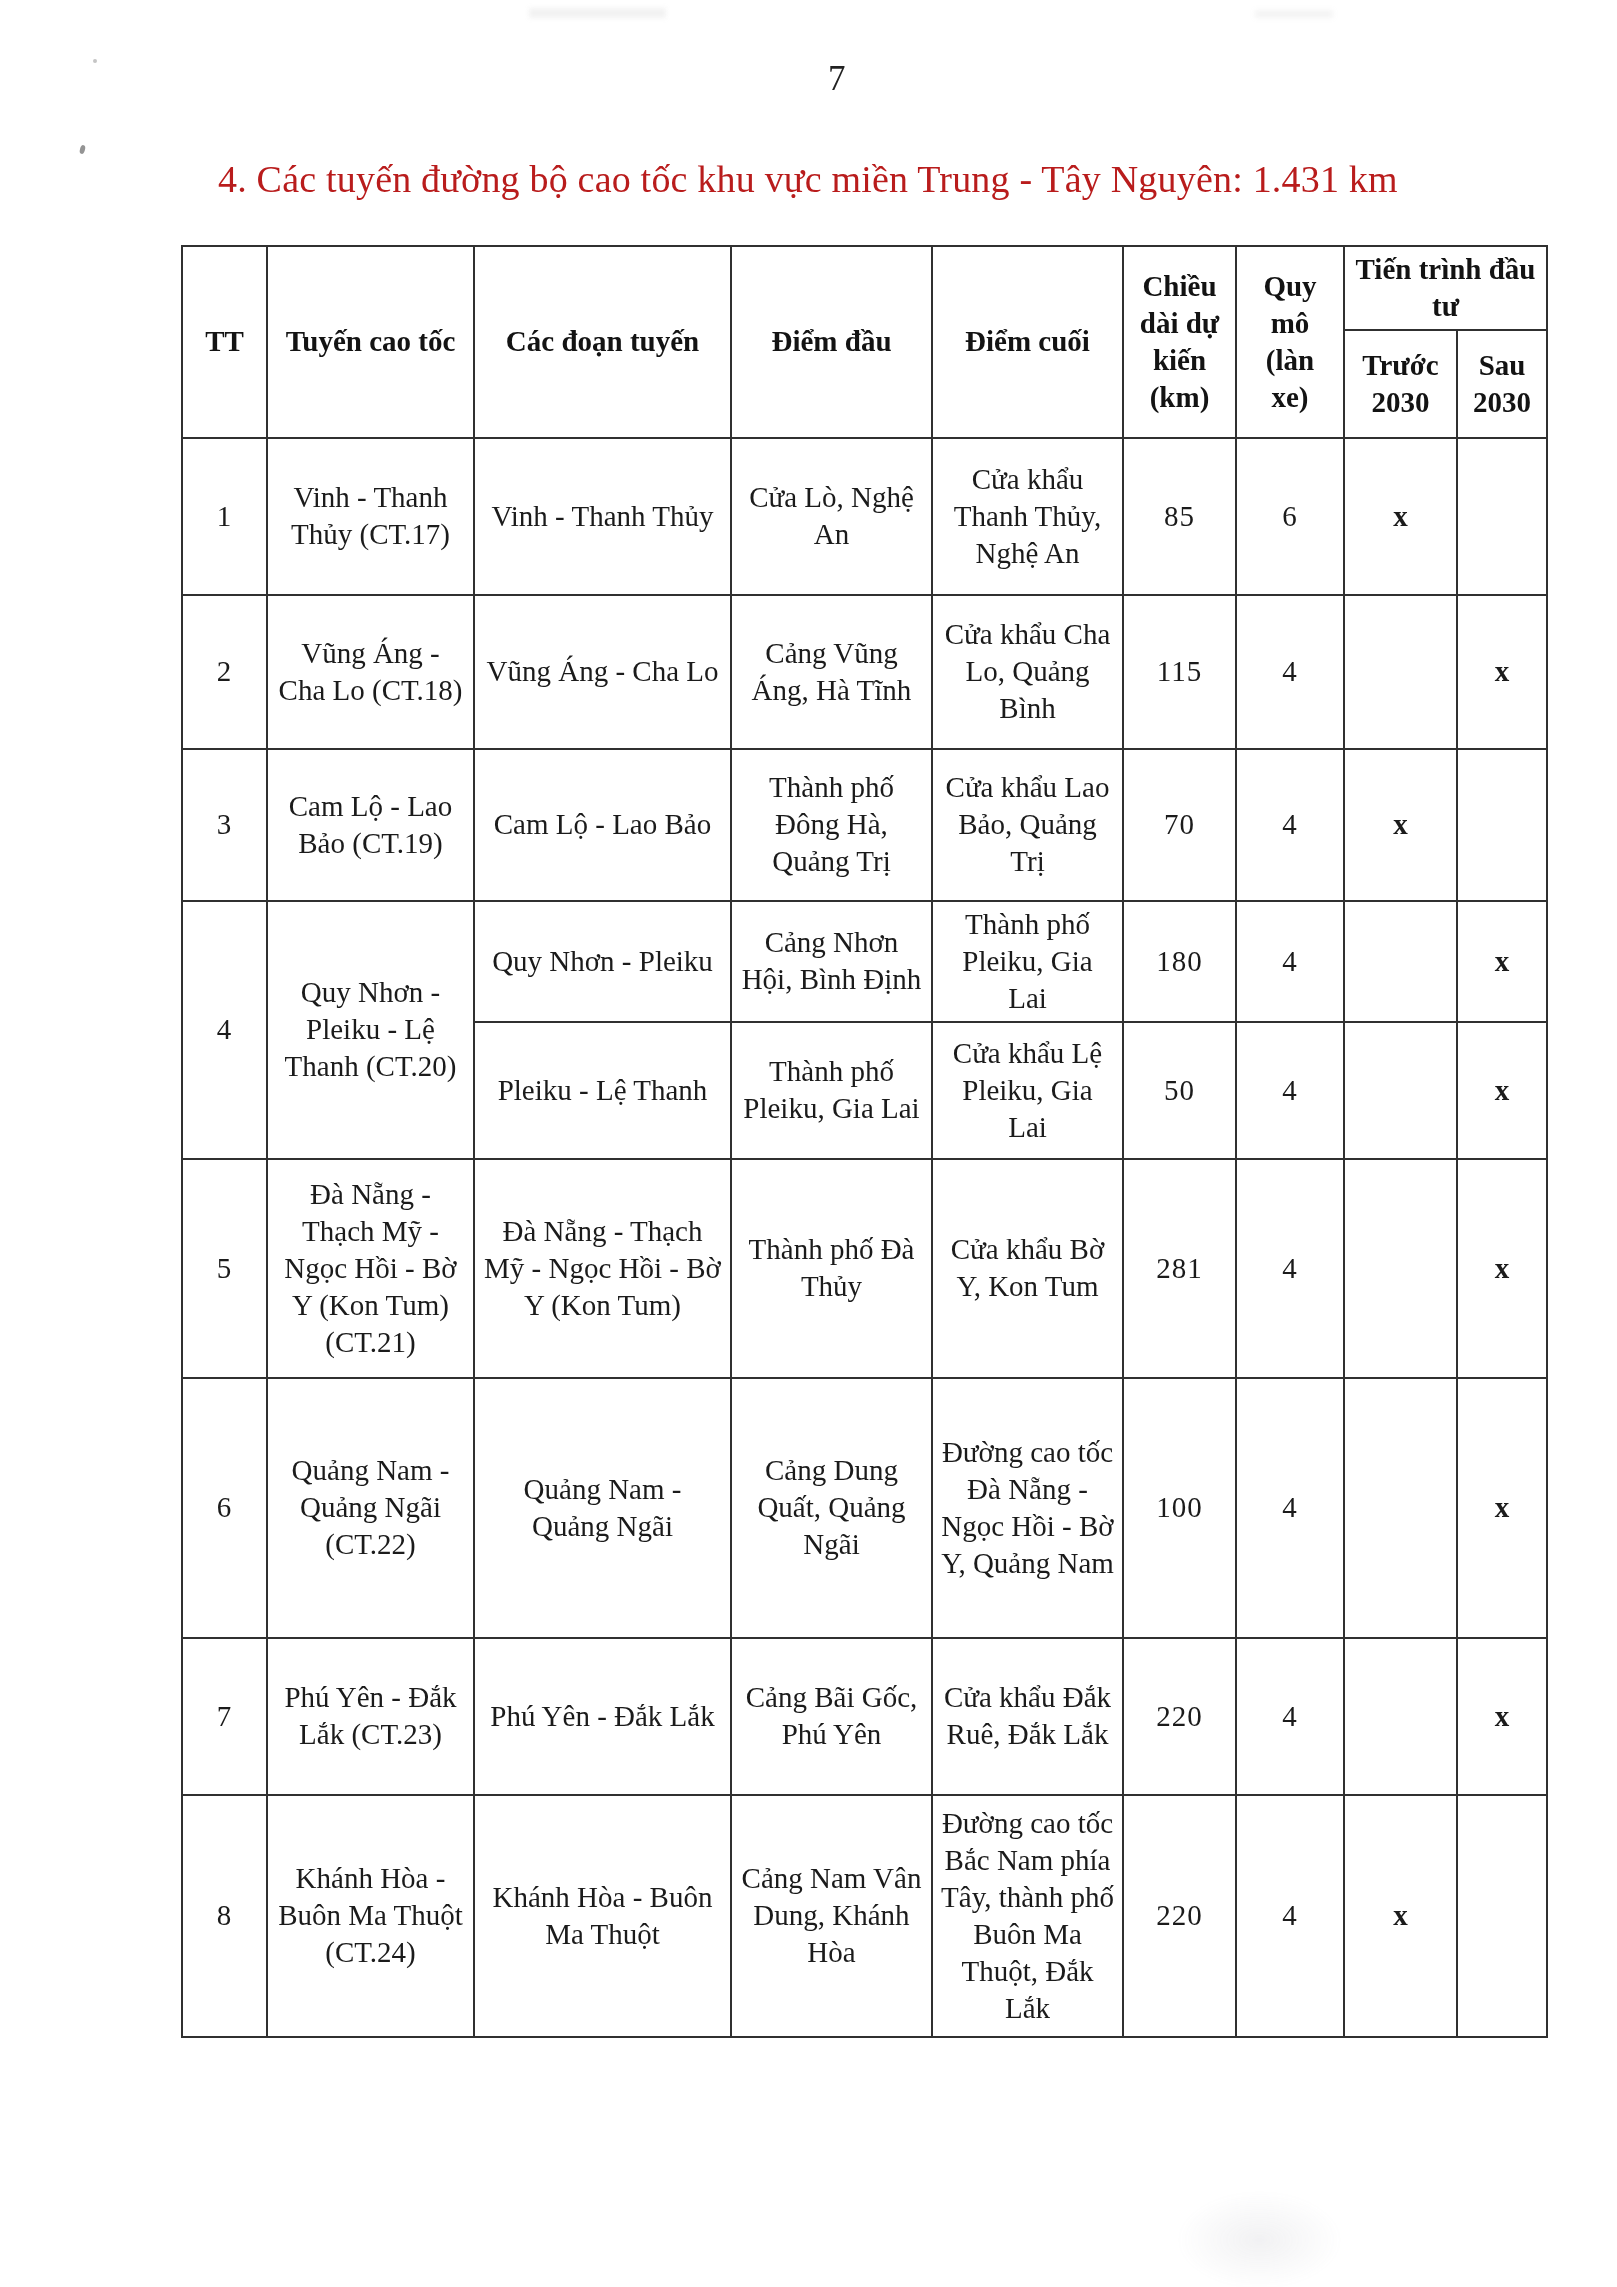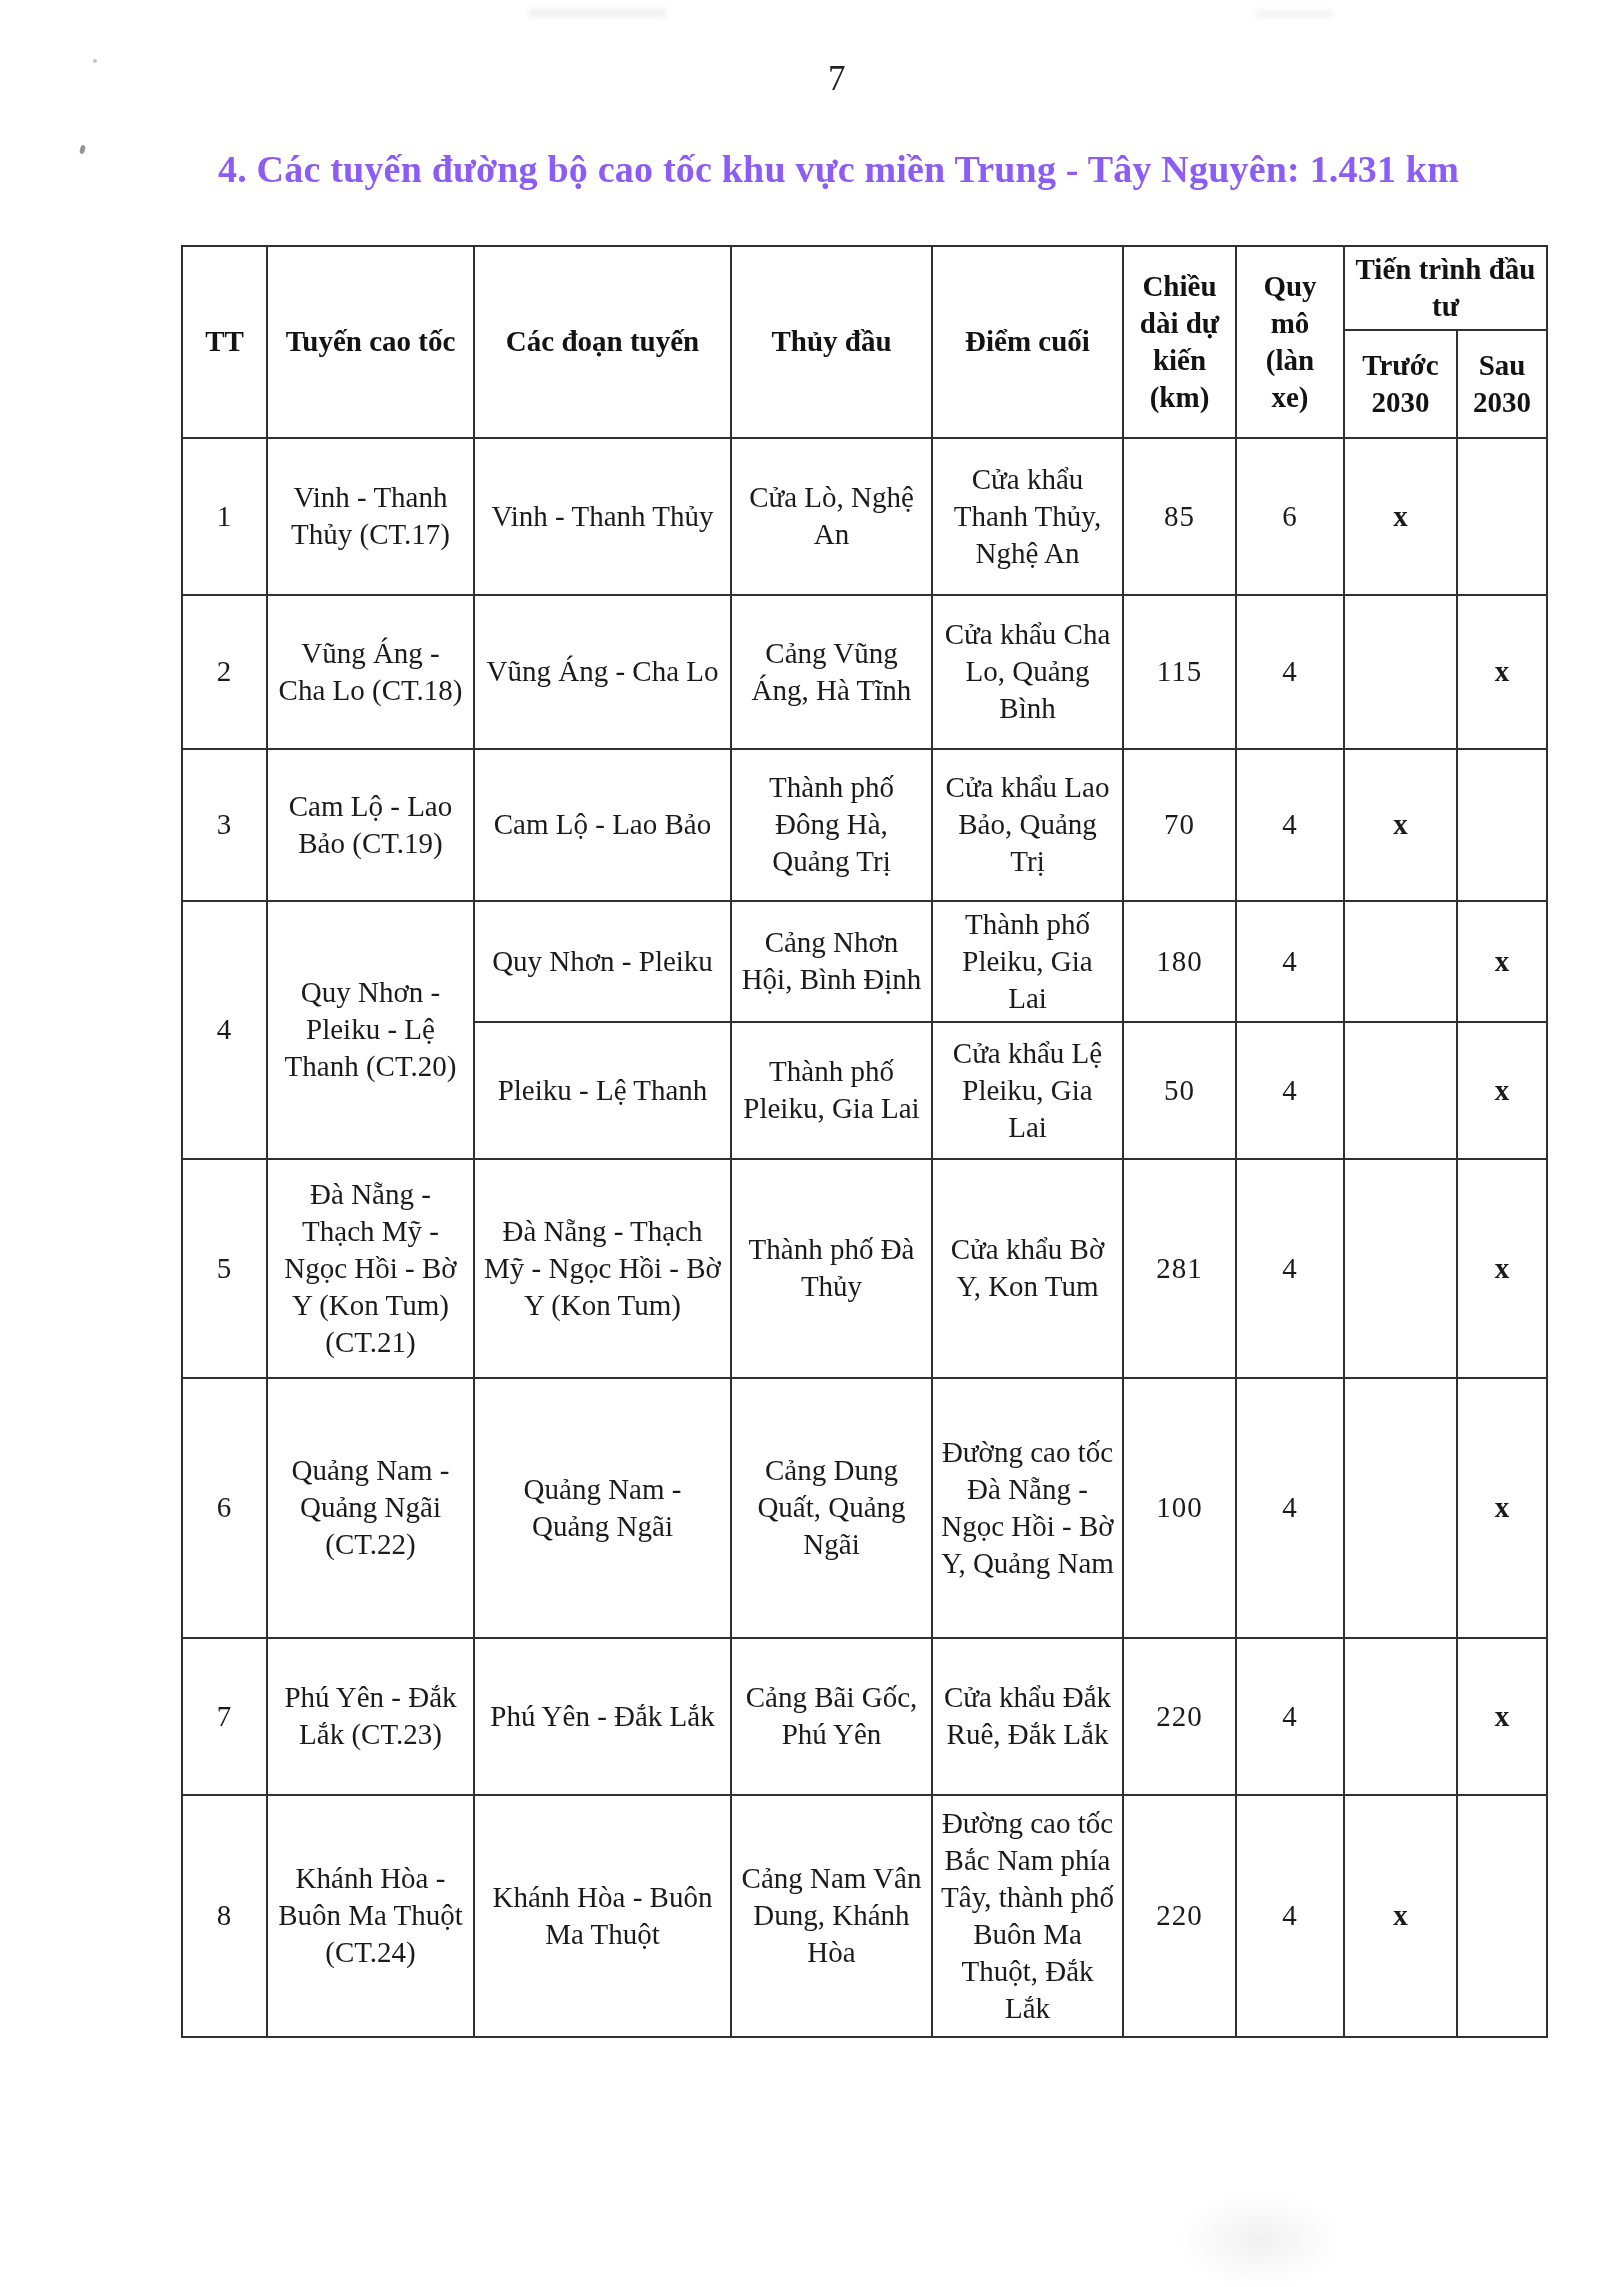--- a/index.html
+++ b/index.html
@@ -19,27 +19,27 @@
   }
   .page-number {
     position: absolute;
     top: 59px;
     left: 828px;
     font-size: 35px;
     color: #222;
   }
   .doc-title {
     position: absolute;
-    top: 147px;
+    top: 157px;
     left: 218px;
     width: 1274px;
     font-size: 38px;
-    font-weight: bold;
+    font-weight: normal;
     letter-spacing: 0.2px;
-    color: #8b5cf6;
+    color: #b91c1c;
     white-space: nowrap;
   }
   table.route-table {
     position: absolute;
     top: 245px;
     left: 181px;
     width: 1364px;
     border-collapse: collapse;
     table-layout: fixed;
     border: 2.9px solid #262626;
@@ -135,21 +135,21 @@
       <col style="width:108px">
       <col style="width:113px">
       <col style="width:90px">
     </colgroup>
     <tbody>
 
       <tr style="height:78px">
         <th rowspan="2">TT</th>
         <th rowspan="2">Tuyến cao tốc</th>
         <th rowspan="2">Các đoạn tuyến</th>
-        <th rowspan="2">Thủy đầu</th>
+        <th rowspan="2">Điểm đầu</th>
         <th rowspan="2">Điểm cuối</th>
         <th rowspan="2">Chiều dài dự kiến (km)</th>
         <th rowspan="2">Quy mô (làn xe)</th>
         <th colspan="2">Tiến trình đầu tư</th>
       </tr>
       <tr style="height:108px">
         <th>Trước 2030</th>
         <th>Sau 2030</th>
       </tr>
 

